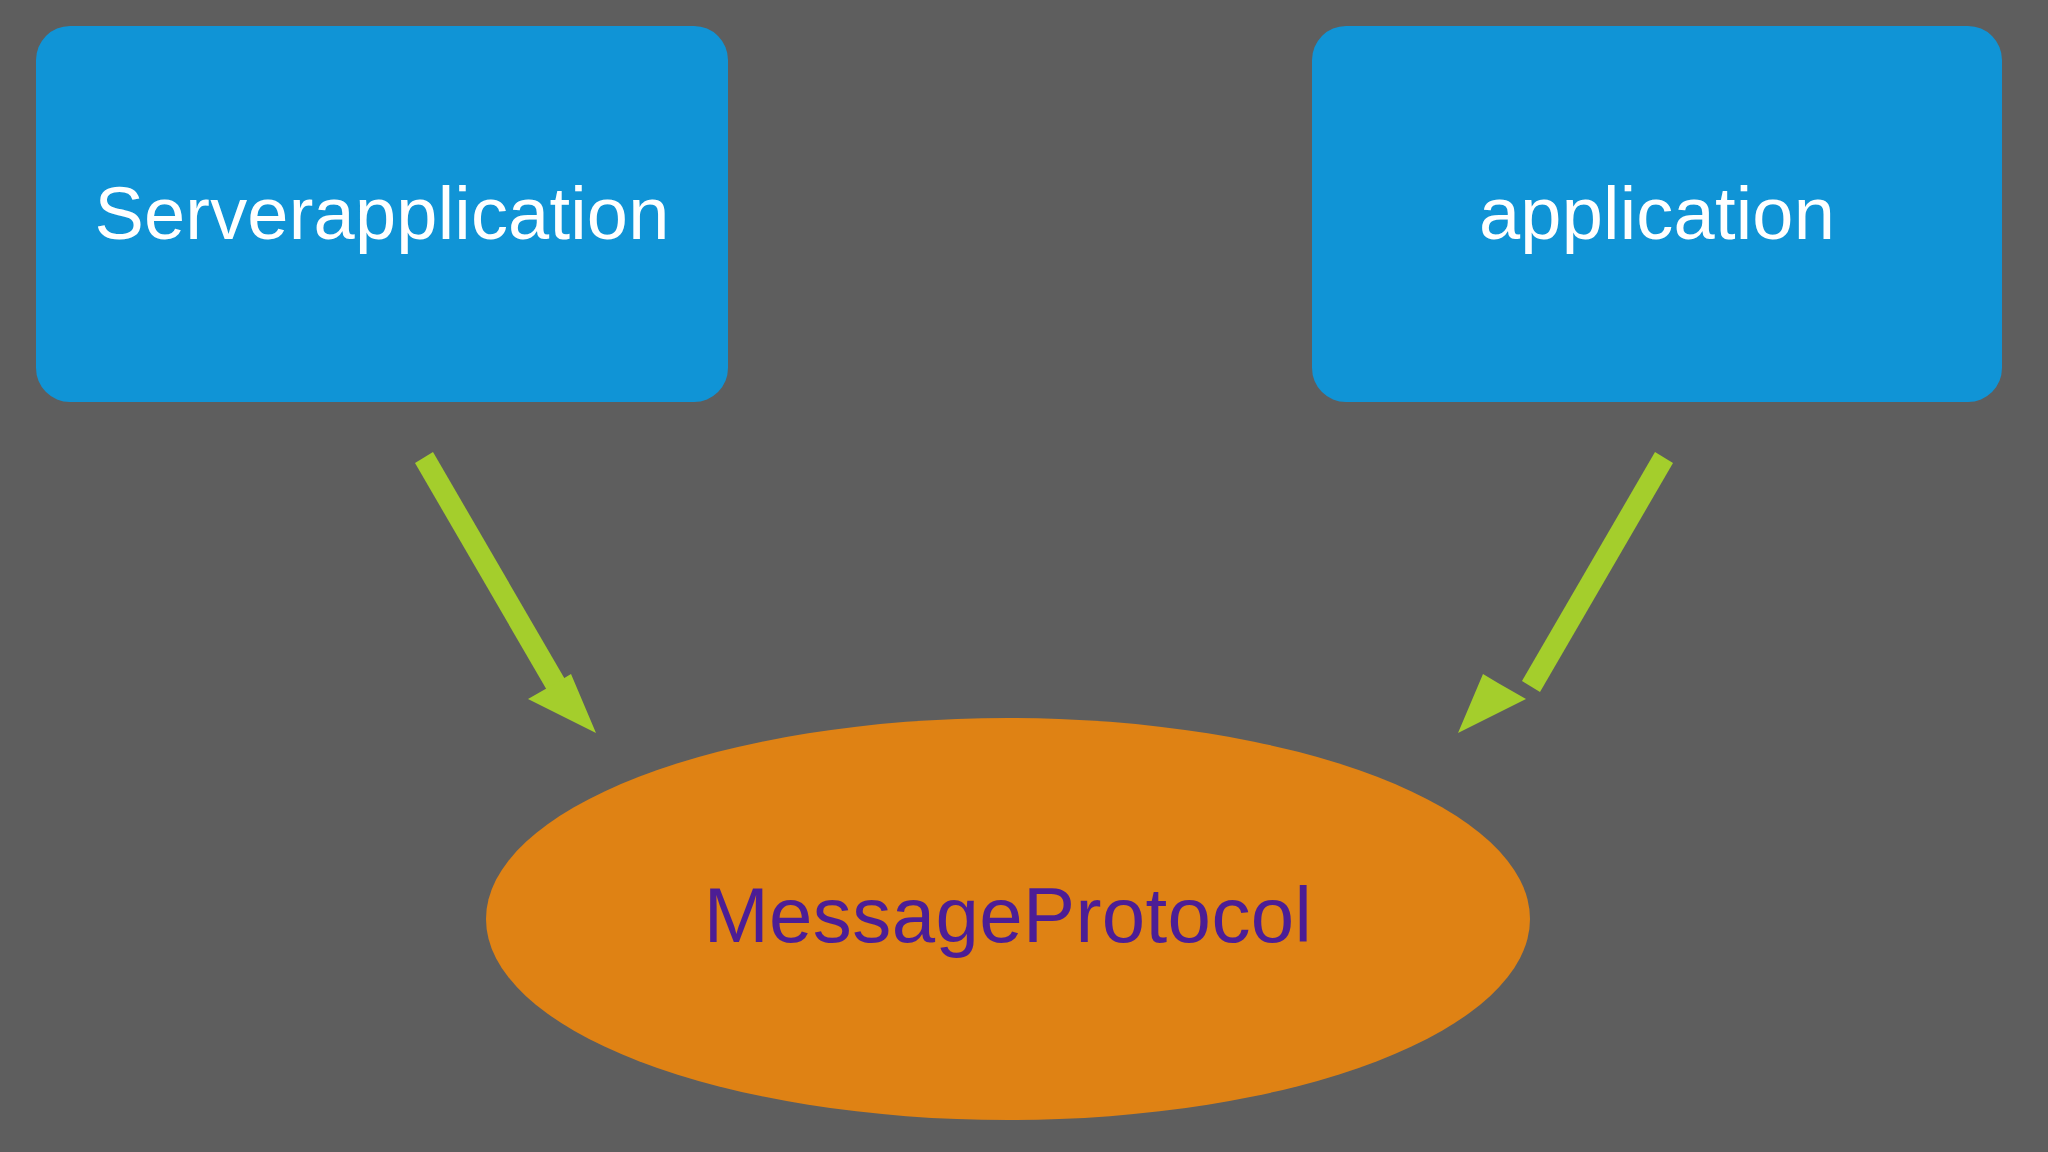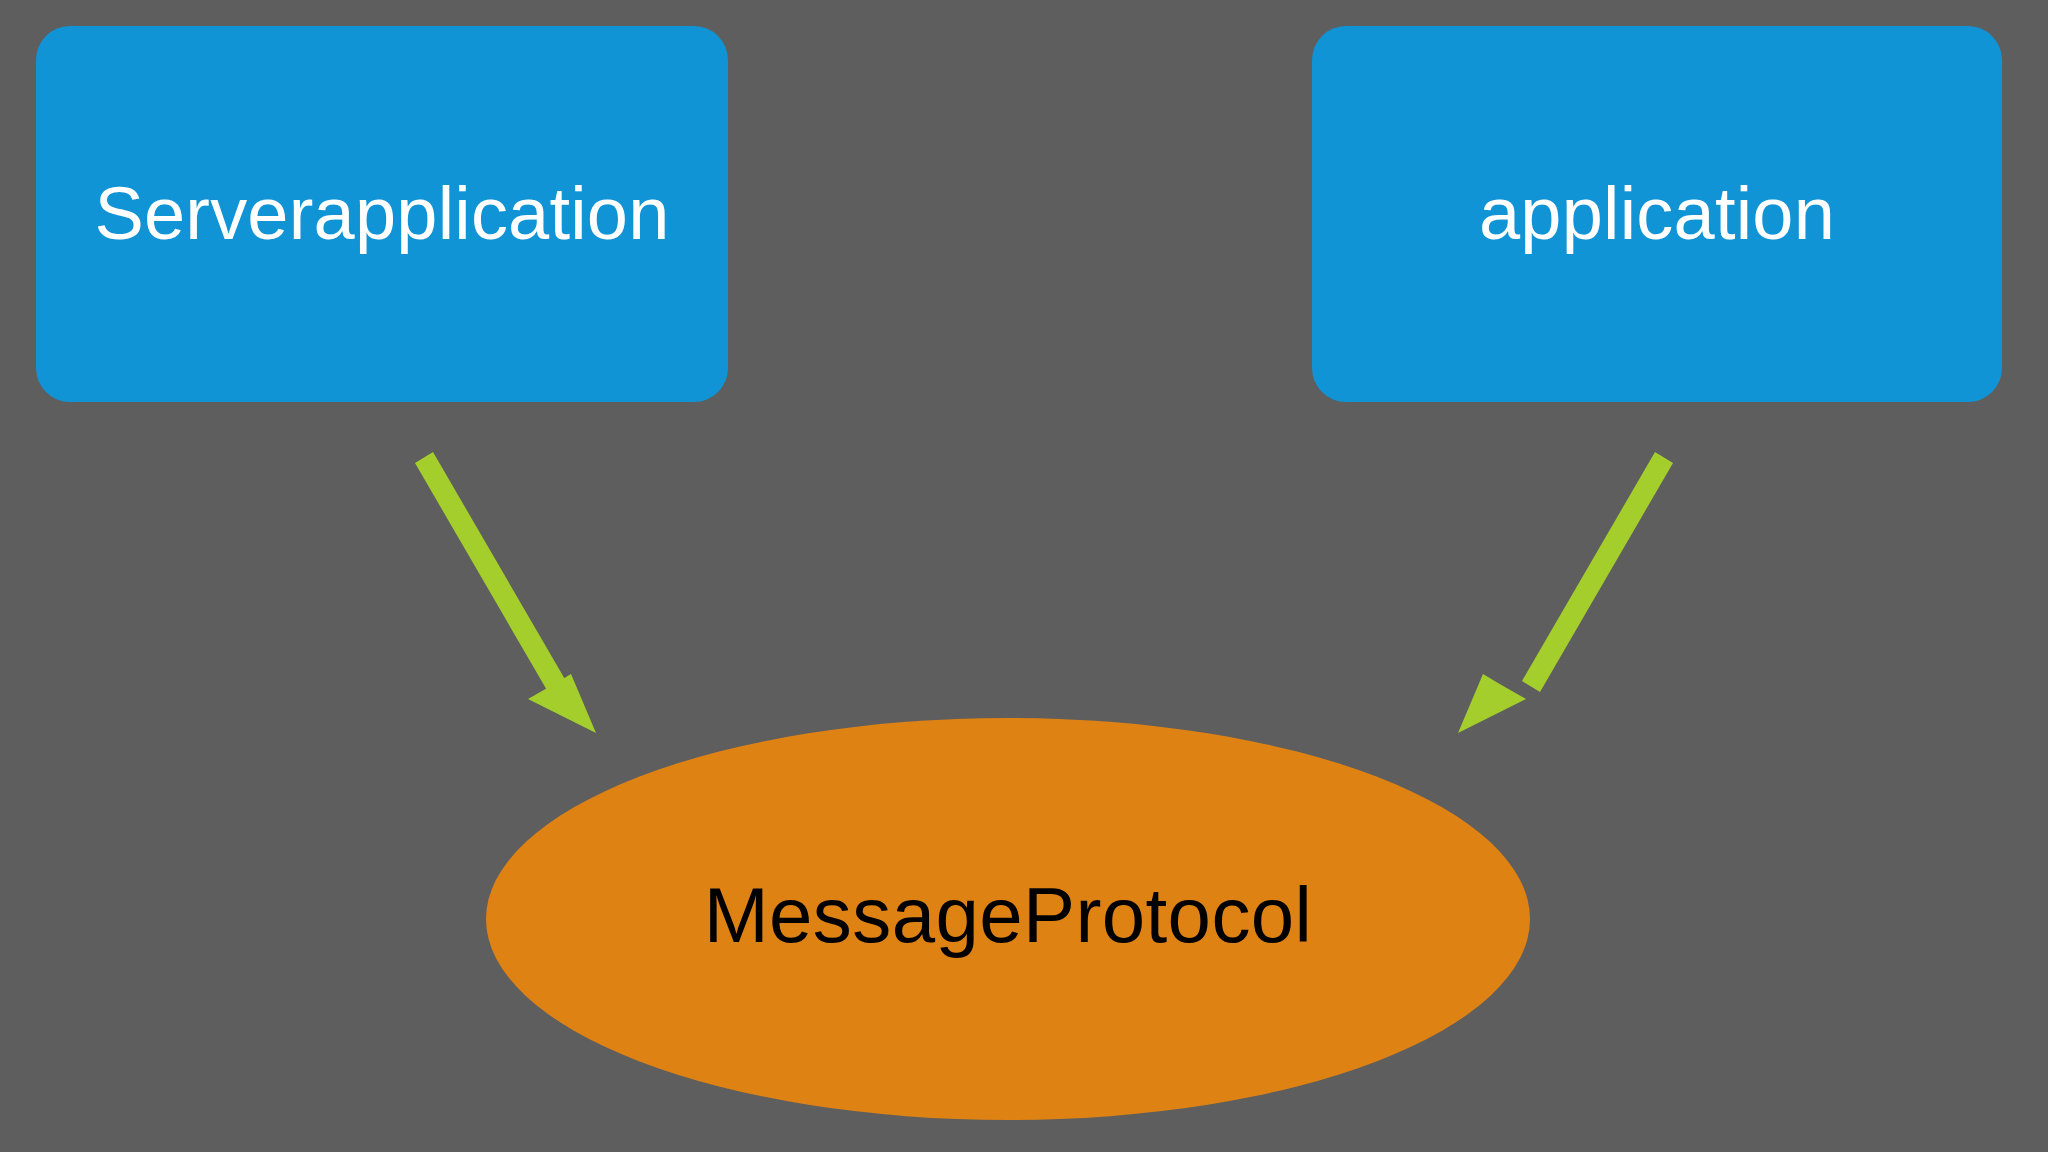--- a/index.html
+++ b/index.html
@@ -52,21 +52,21 @@
     top: 718px;
     width: 1044px;
     height: 402px;
     background: #df8214;
     border-radius: 50%;
     display: flex;
     align-items: center;
     justify-content: center;
   }
   #ellipse-protocol .line {
-    color: #000000;
+    color: #4c1d95;
     font-size: 78px;
     font-weight: 400;
     white-space: nowrap;
     letter-spacing: 0.4px;
     transform: translateY(-4px);
   }
   #arrows {
     position: absolute;
     left: 0;
     top: 0;

